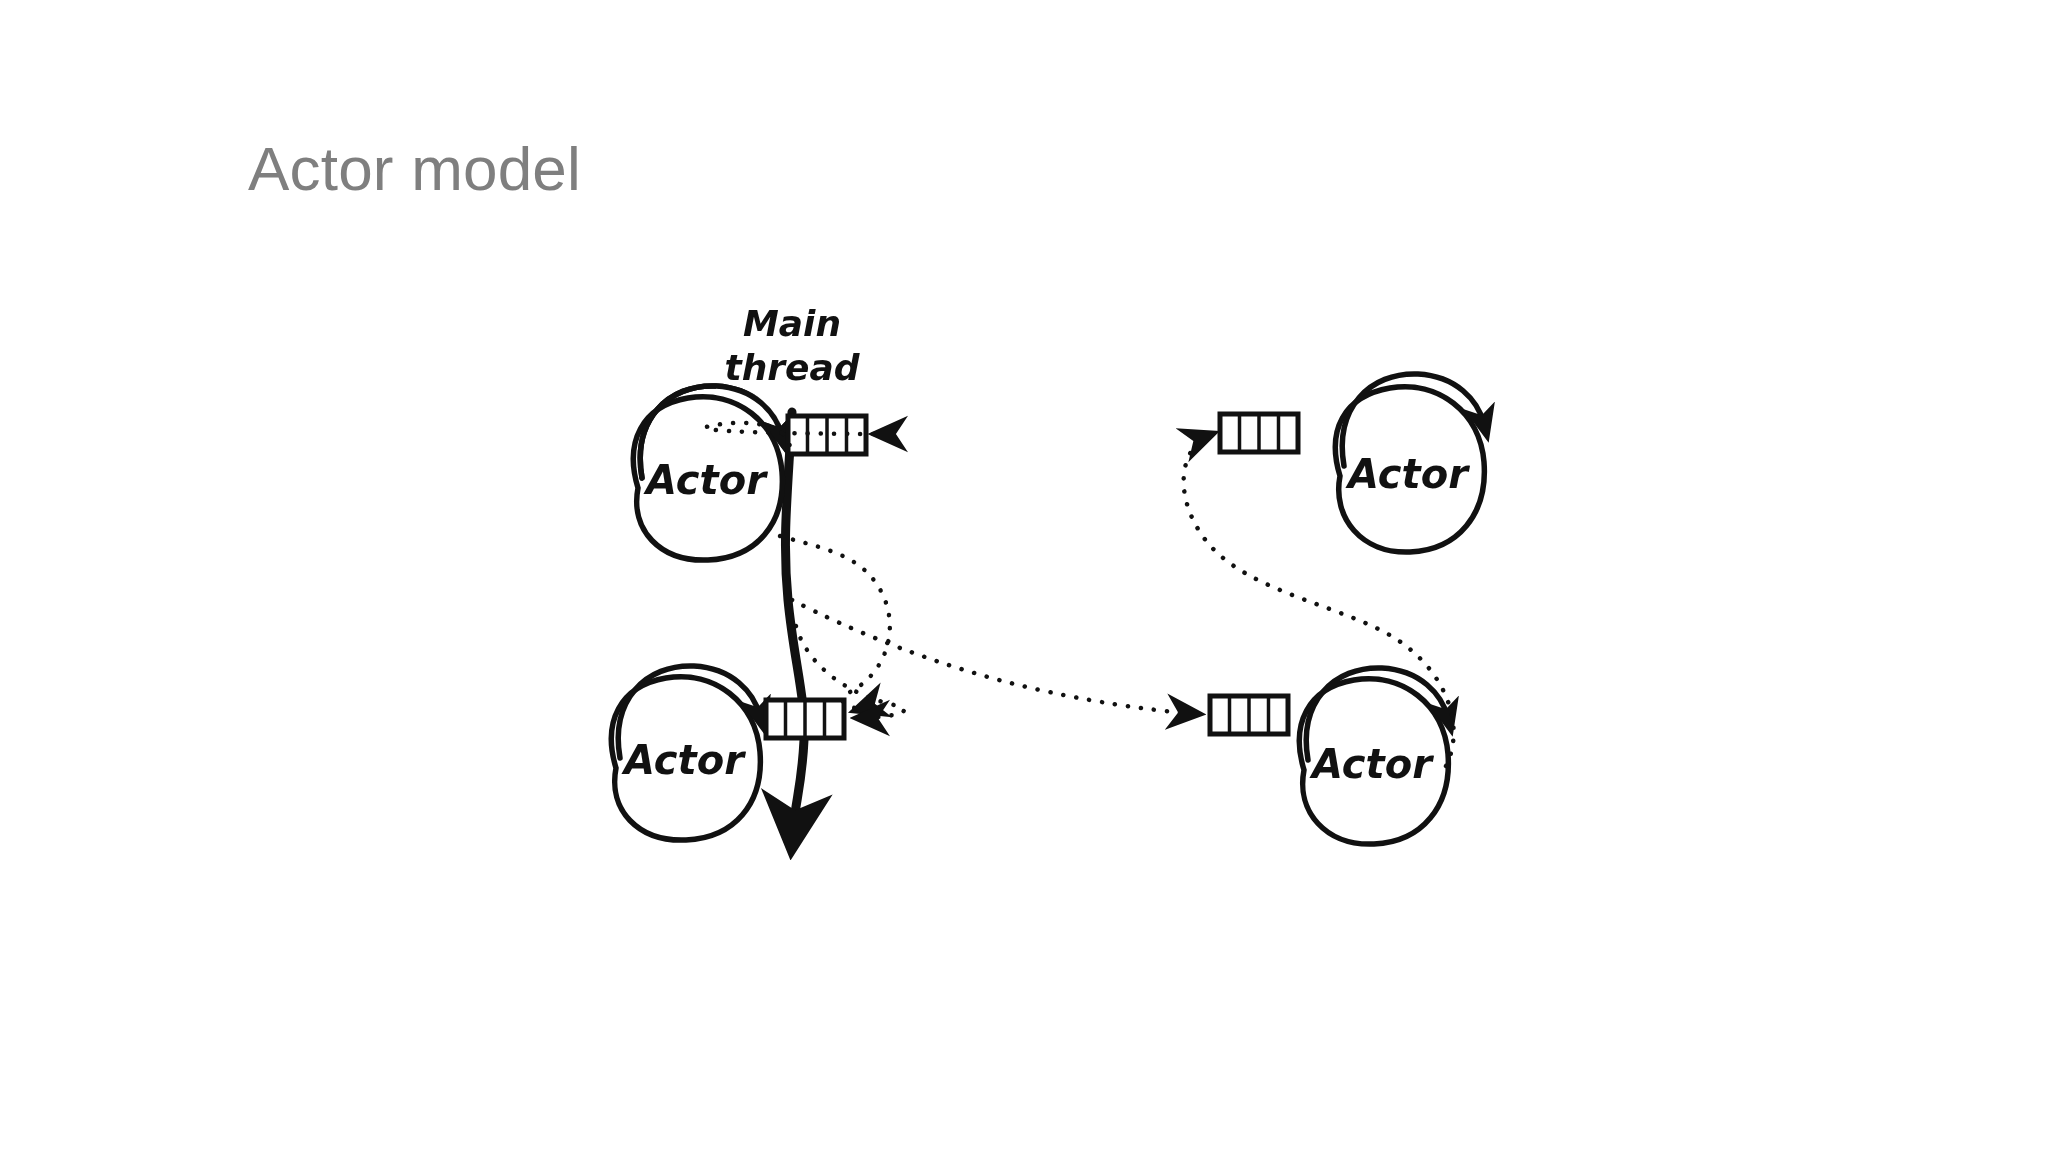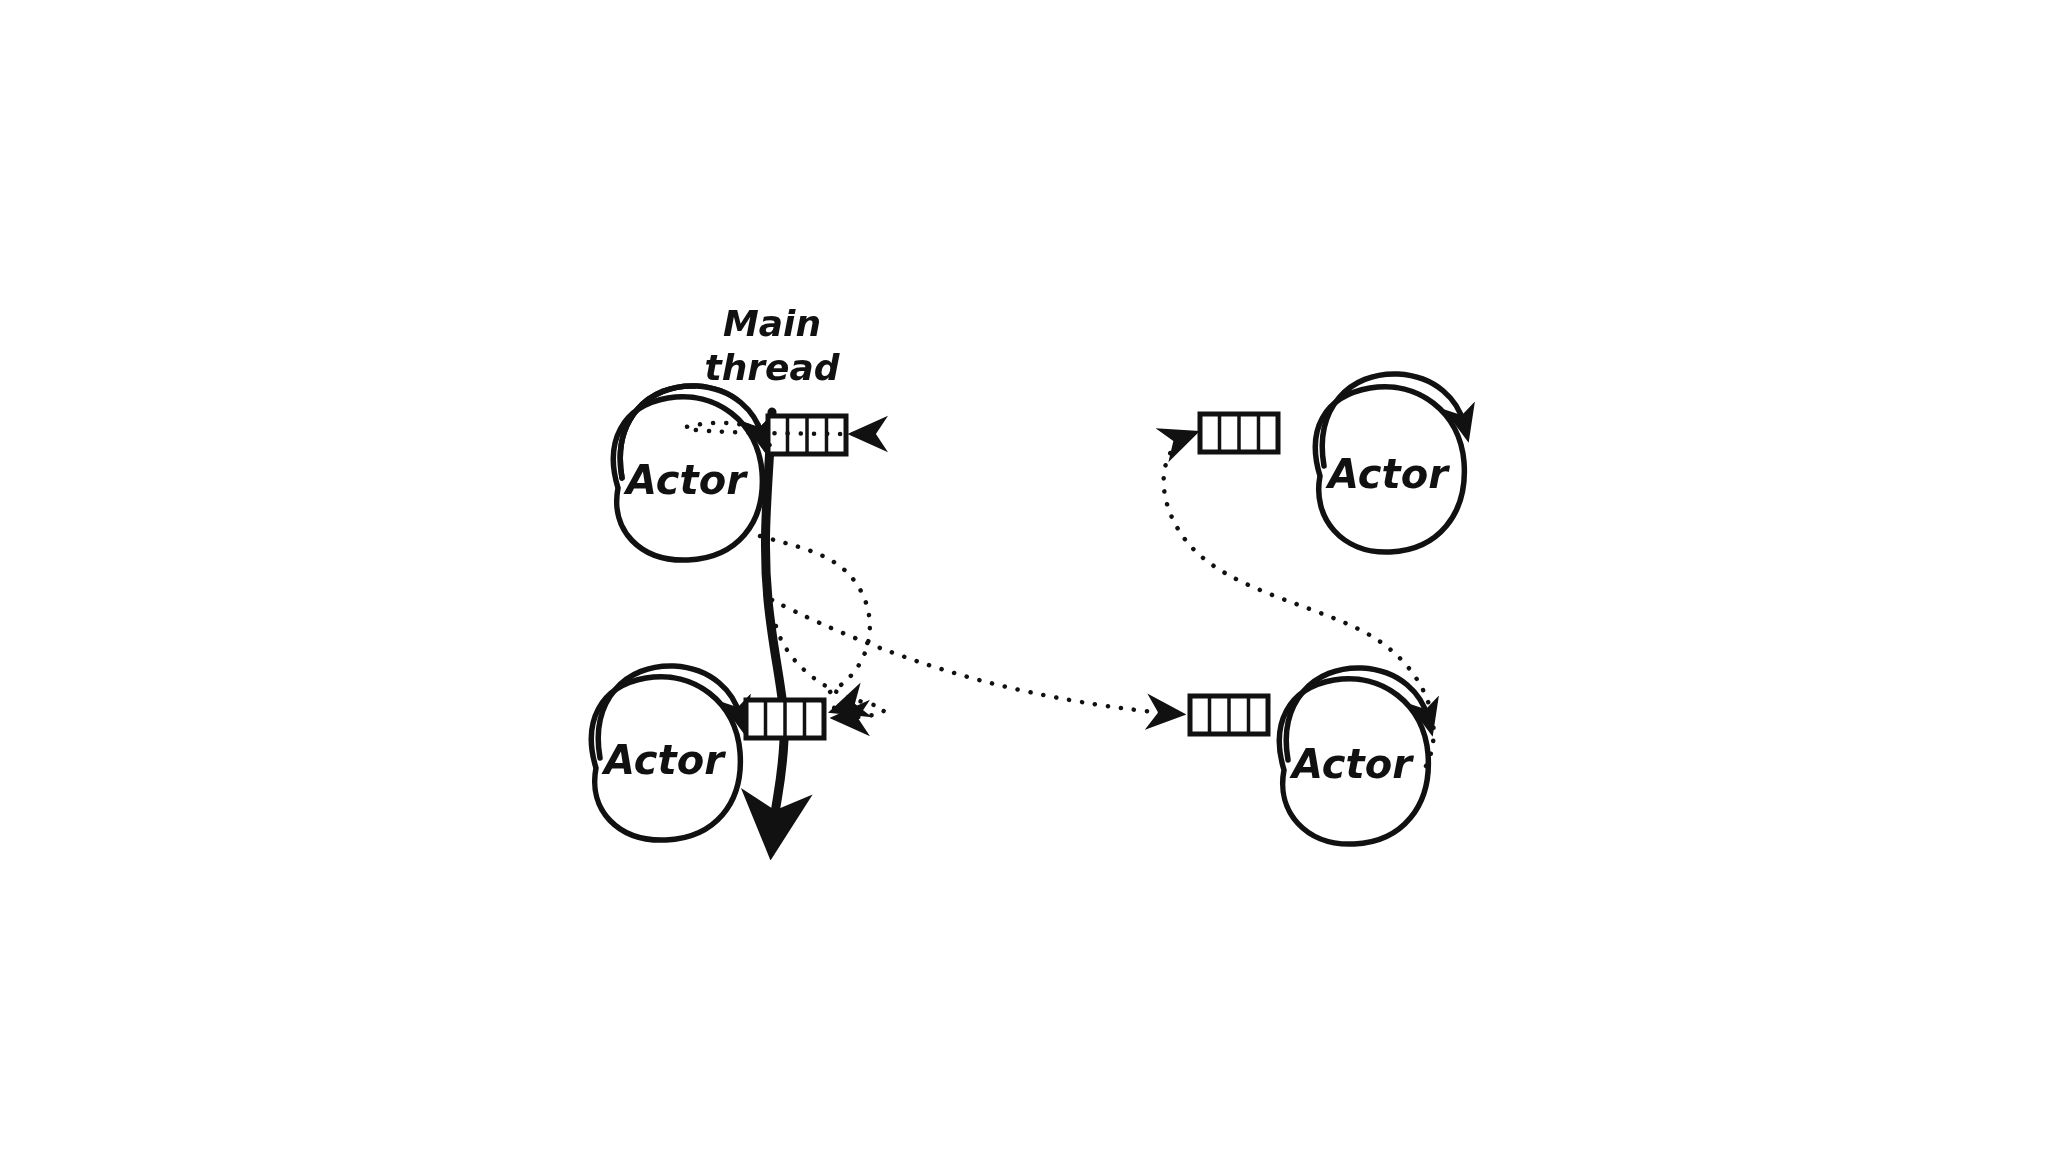--- a/index.html
+++ b/index.html
@@ -27,21 +27,21 @@
     font-family: "Liberation Sans", sans-serif;
     font-size: 62px;
     font-weight: 400;
     color: #7f7f7f;
     letter-spacing: 0.2px;
     white-space: nowrap;
     line-height: 1;
   }
   #diagram-wrap {
     position: absolute;
-    left: 500px;
+    left: 520px;
     top: 300px;
     width: 1060px;
     height: 660px;
   }
   #diagram {
     display: block;
     width: 1060px;
     height: 660px;
   }
   .hand-text {
@@ -49,20 +49,21 @@
     font-weight: 700;
     font-style: italic;
     fill: #111111;
   }
 </style>
 </head>
 <body>
 
 <div id="slide">
 
+  <div id="slide-title">Actor model</div>
 
   <div id="diagram-wrap">
     <svg id="diagram" viewBox="0 0 1060 660" xmlns="http://www.w3.org/2000/svg">
 
       <defs>
         <marker id="solidHead" viewBox="0 0 12 12" refX="6" refY="6" markerWidth="7" markerHeight="7" orient="auto-start-reverse">
           <path d="M 0 1 L 12 6 L 0 11 L 3.2 6 Z" fill="#111111"></path>
         </marker>
         <marker id="dotHead" viewBox="0 0 12 12" refX="9.5" refY="6" markerWidth="9" markerHeight="9" orient="auto-start-reverse">
           <path d="M 0 0.6 L 12 6 L 0 11.4 L 3.6 6 Z" fill="#111111"></path>

